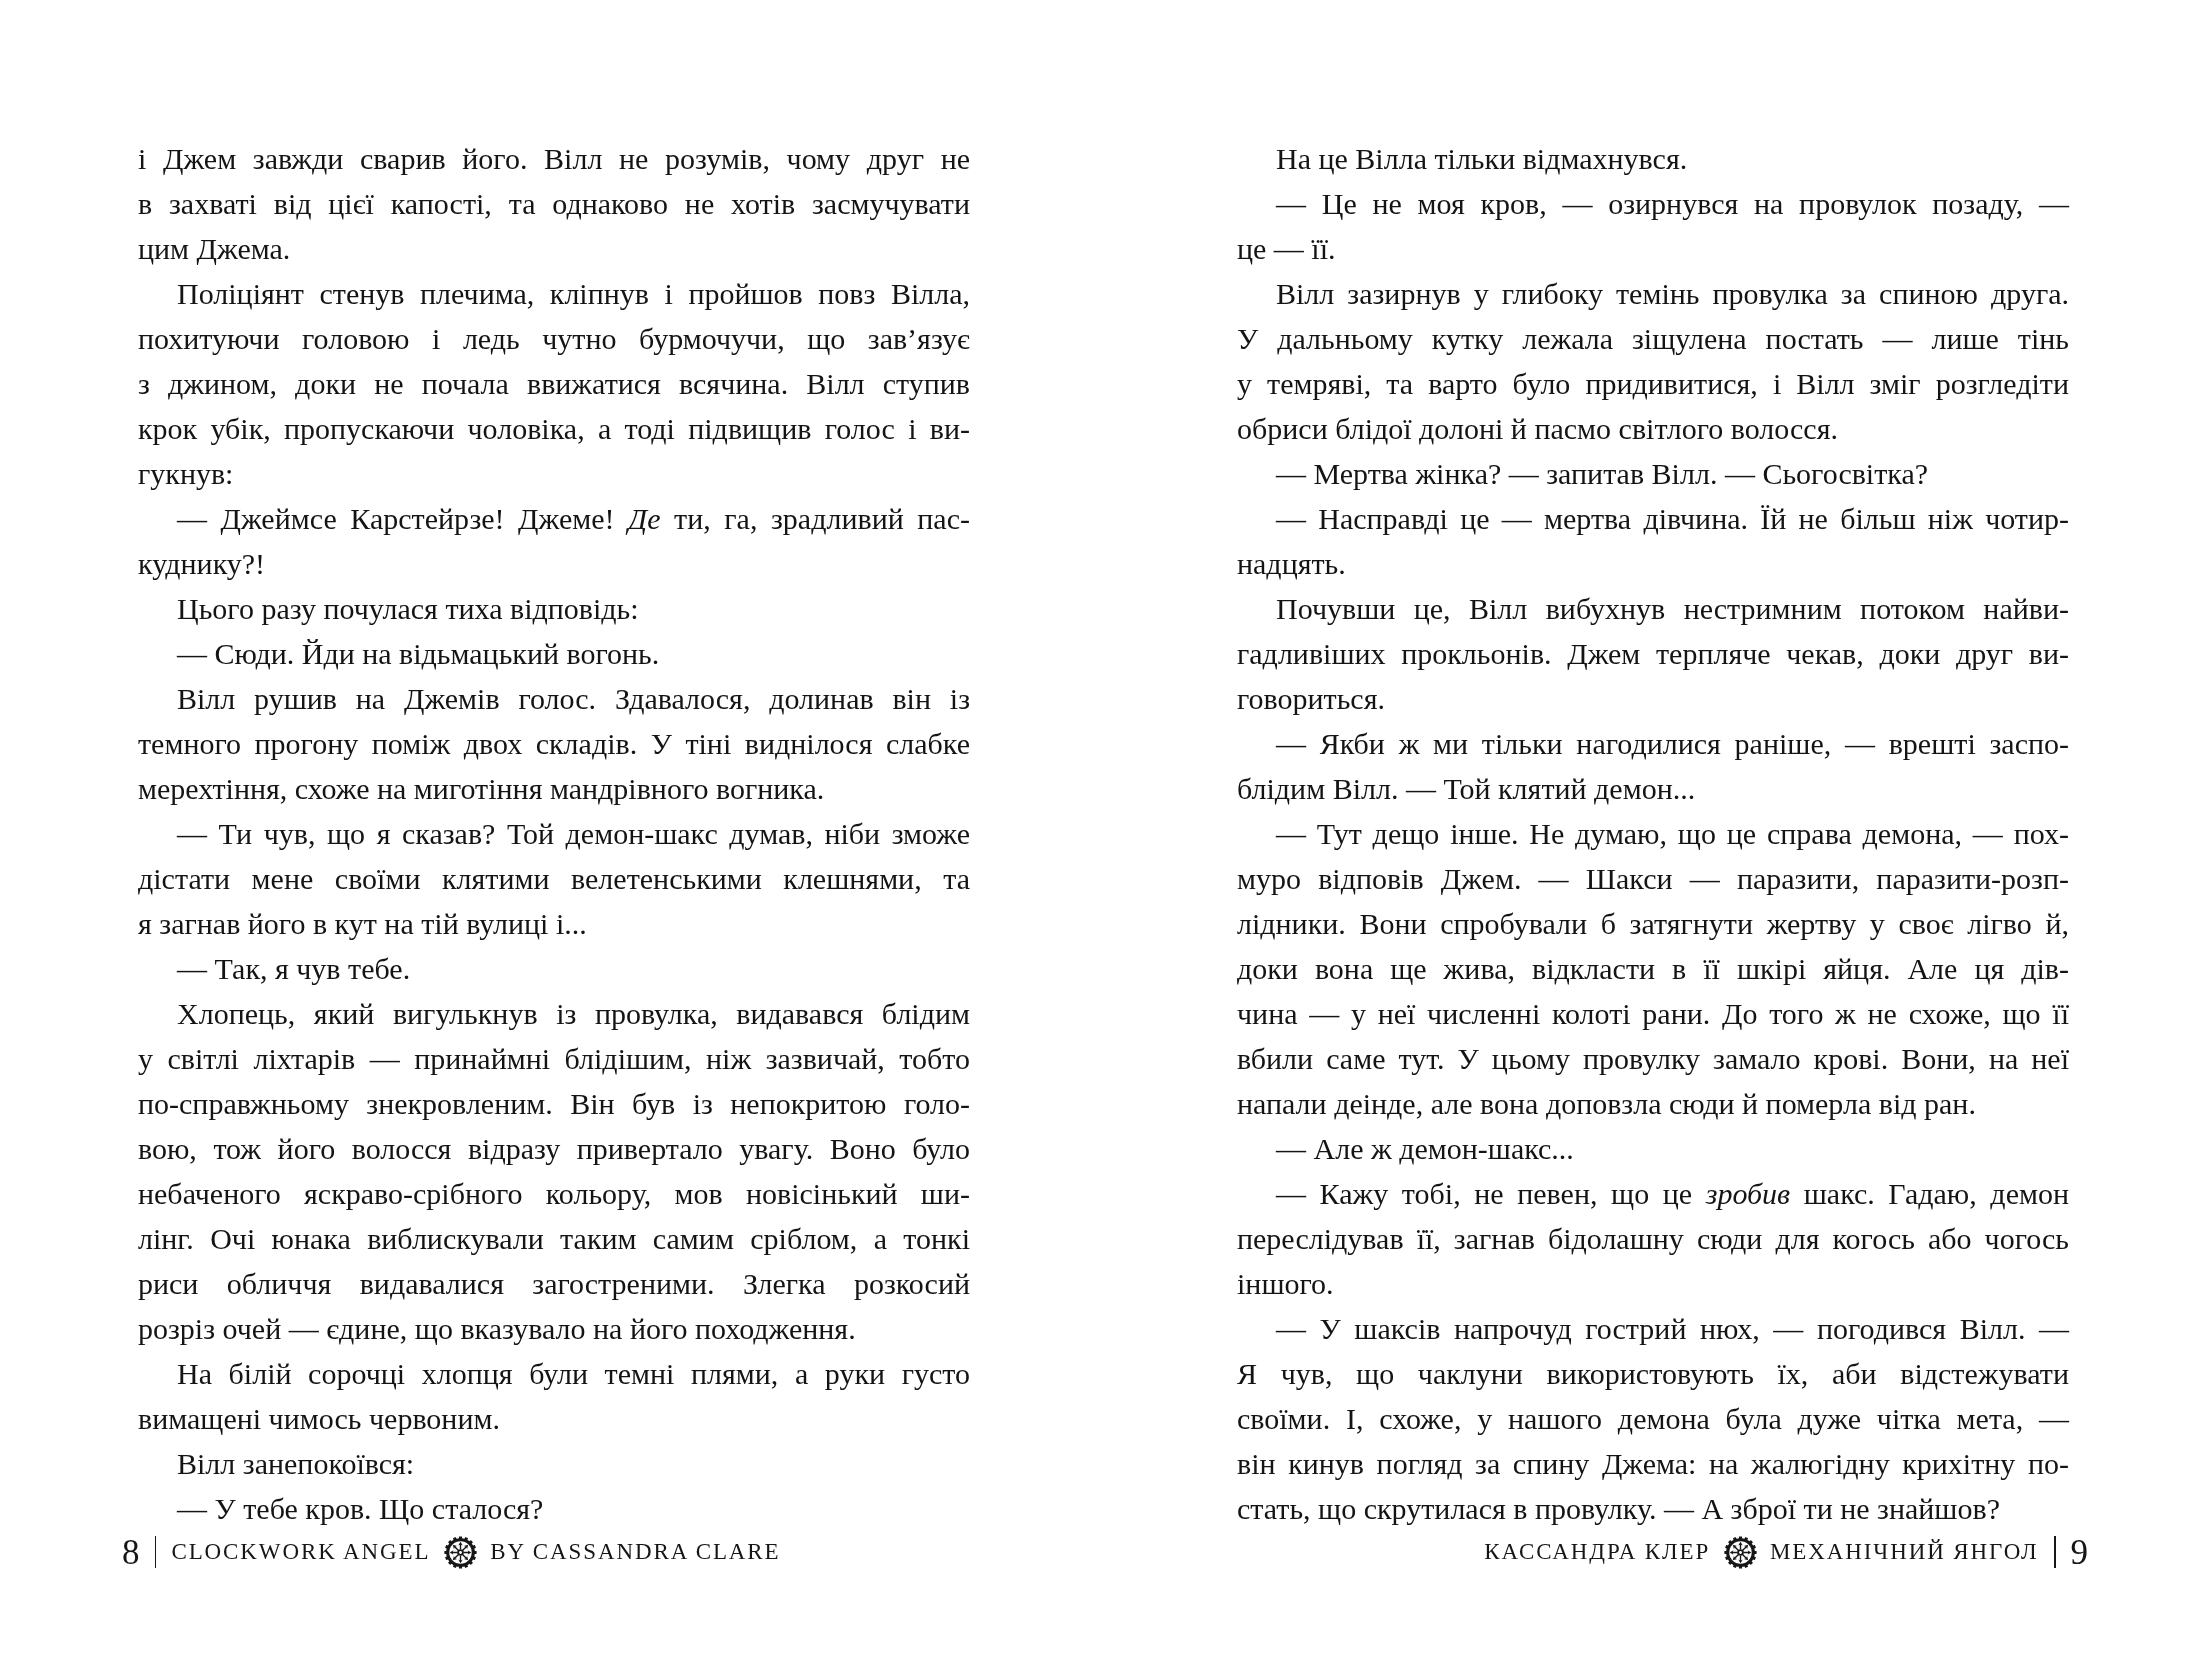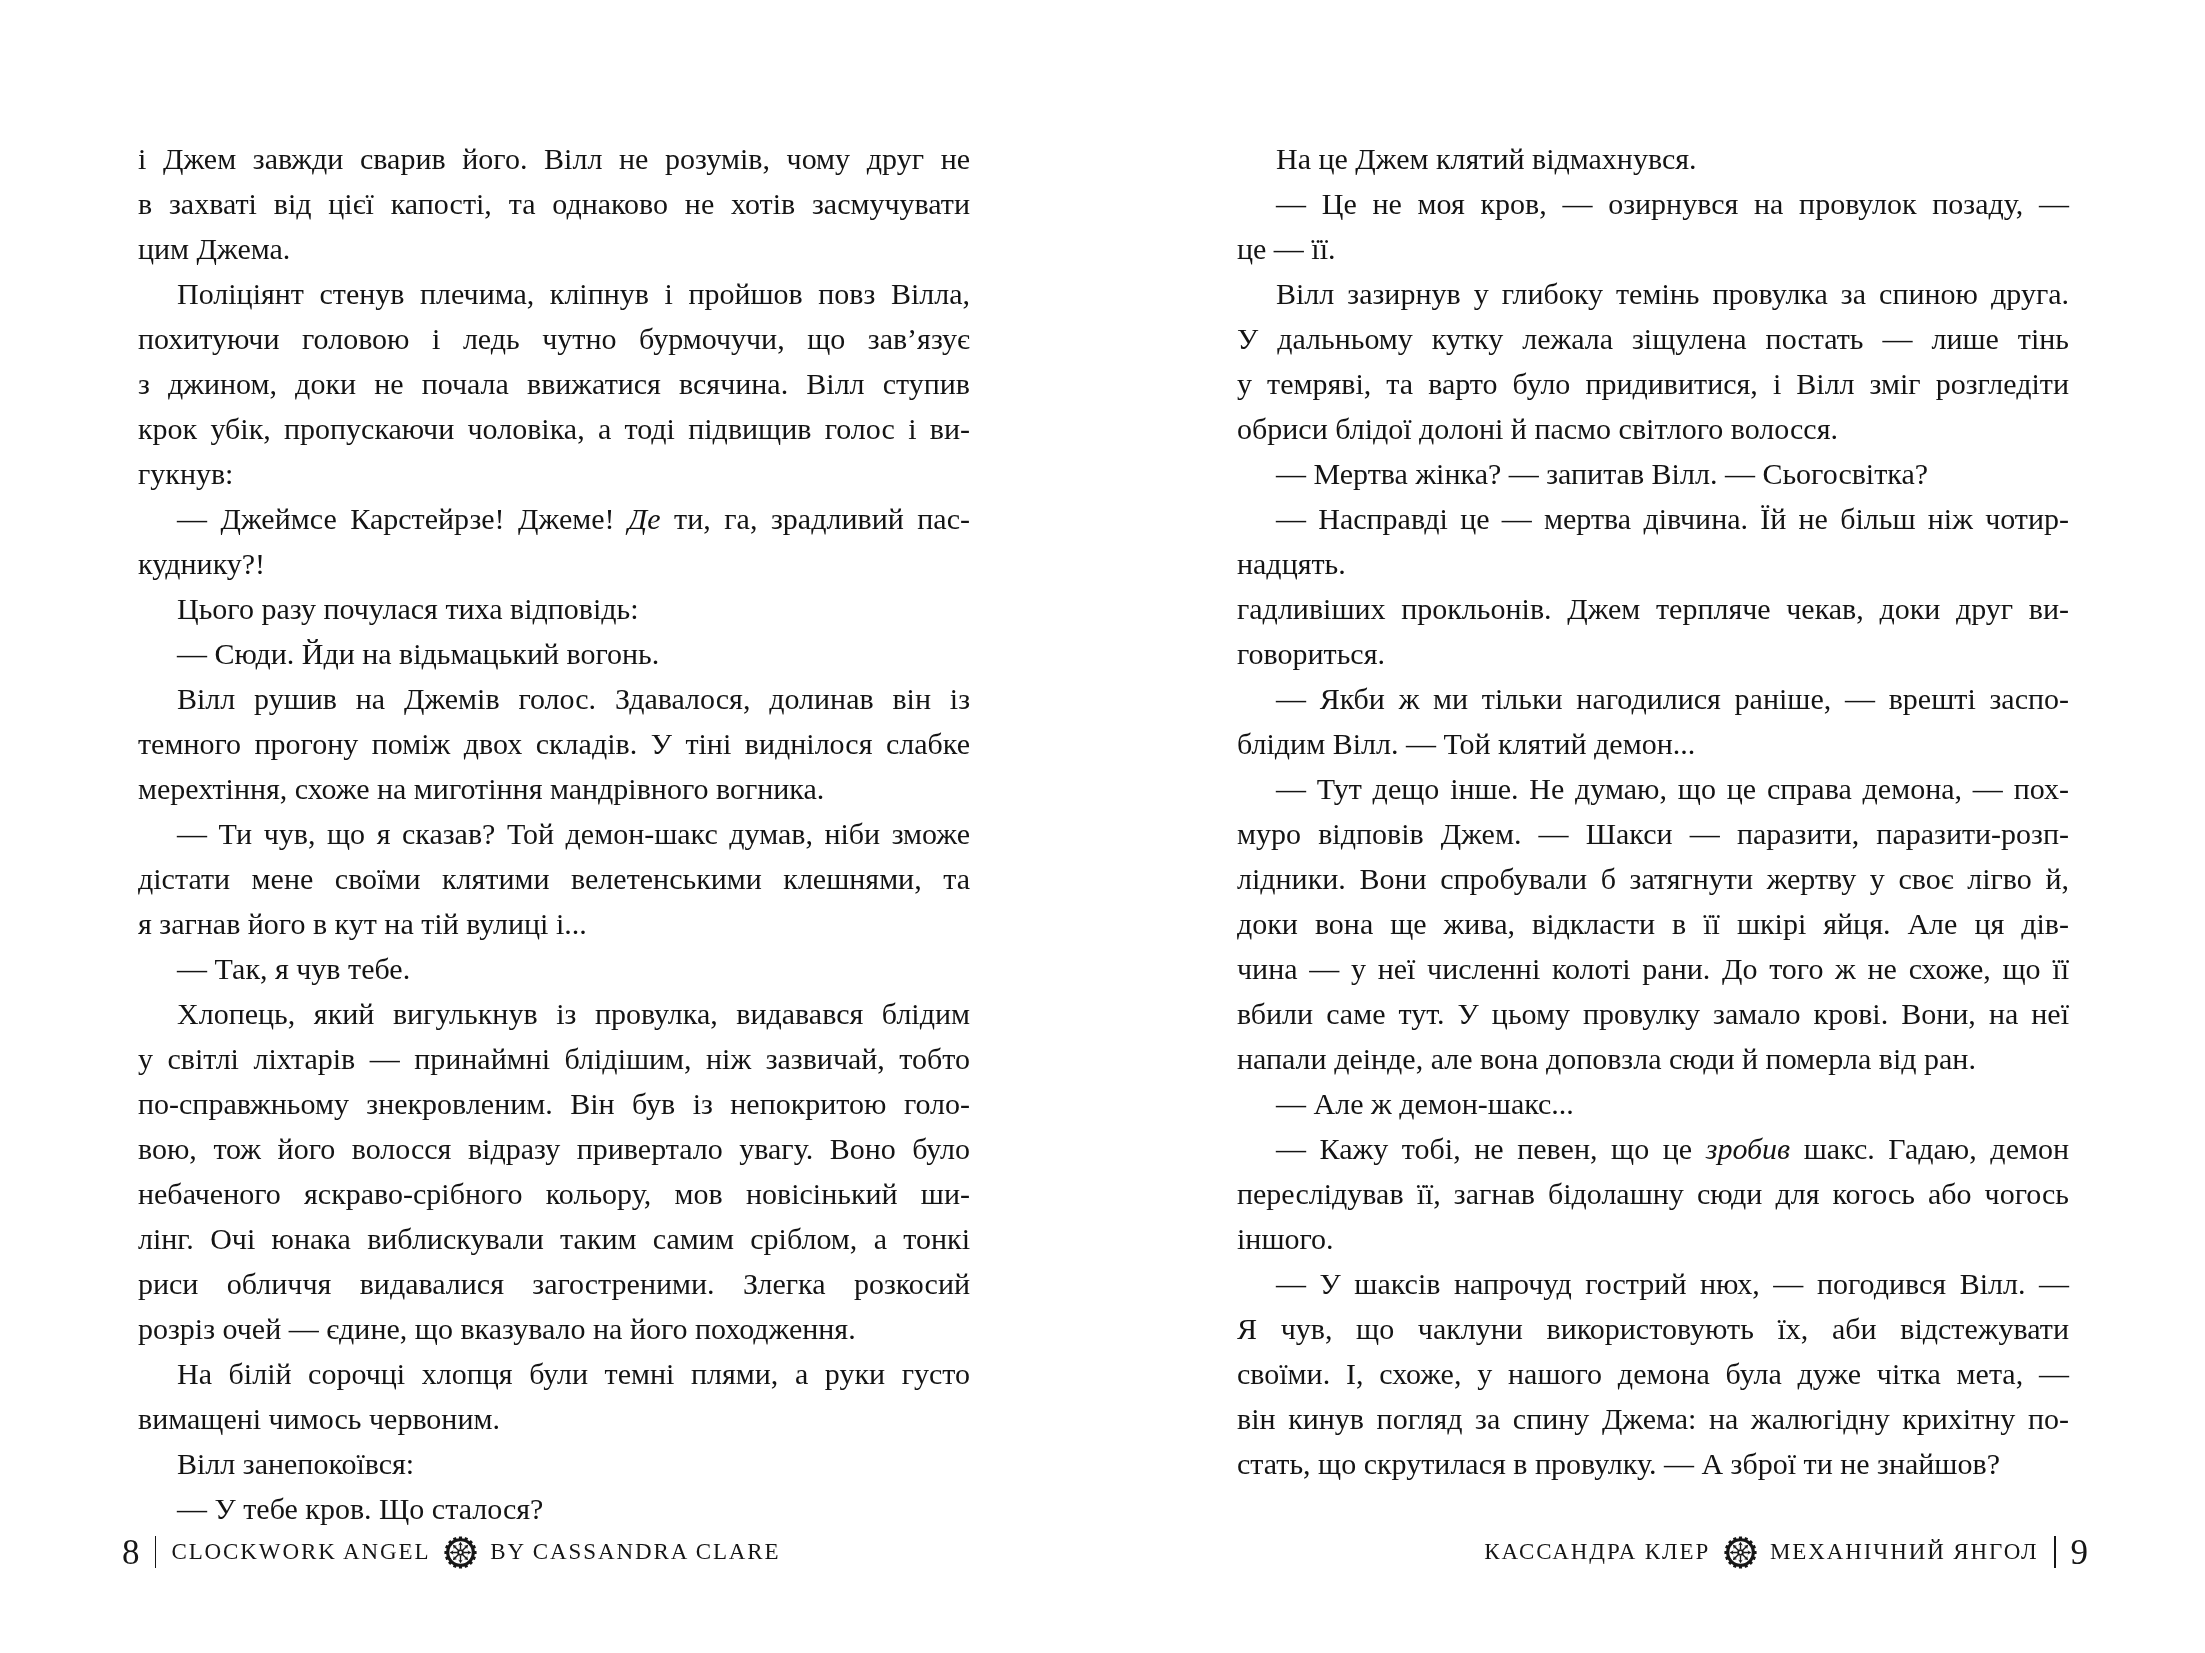--- a/index.html
+++ b/index.html
@@ -62,30 +62,31 @@
       <div class="line">лінг. Очі юнака виблискували таким самим сріблом, а тонкі</div>
       <div class="line">риси обличчя видавалися загостреними. Злегка розкосий</div>
       <div class="line end">розріз очей — єдине, що вказувало на його походження.</div>
       <div class="line in">На білій сорочці хлопця були темні плями, а руки густо</div>
       <div class="line end">вимащені чимось червоним.</div>
       <div class="line in end">Вілл занепокоївся:</div>
       <div class="line in end">— У тебе кров. Що сталося?</div>
     </div>
 
   <div class="col col-right">
-      <div class="line in end">На це Джем клятий відмахнувся.</div>
+      <div class="line in end">На це Вілла тільки відмахнувся.</div>
       <div class="line in">— Це не моя кров, — озирнувся на провулок позаду, —</div>
       <div class="line end">це — її.</div>
       <div class="line in">Вілл зазирнув у глибоку темінь провулка за спиною друга.</div>
       <div class="line">У дальньому кутку лежала зіщулена постать — лише тінь</div>
       <div class="line">у темряві, та варто було придивитися, і Вілл зміг розгледіти</div>
       <div class="line end">обриси блідої долоні й пасмо світлого волосся.</div>
       <div class="line in end">— Мертва жінка? — запитав Вілл. — Сьогосвітка?</div>
       <div class="line in">— Насправді це — мертва дівчина. Їй не більш ніж чотир-</div>
       <div class="line end">надцять.</div>
+      <div class="line in">Почувши це, Вілл вибухнув нестримним потоком найви-</div>
       <div class="line">гадливіших прокльонів. Джем терпляче чекав, доки друг ви-</div>
       <div class="line end">говориться.</div>
       <div class="line in">— Якби ж ми тільки нагодилися раніше, — врешті заспо-</div>
       <div class="line end">блідим Вілл. — Той клятий демон...</div>
       <div class="line in">— Тут дещо інше. Не думаю, що це справа демона, — пох-</div>
       <div class="line">муро відповів Джем. — Шакси — паразити, паразити-розп-</div>
       <div class="line">лідники. Вони спробували б затягнути жертву у своє лігво й,</div>
       <div class="line">доки вона ще жива, відкласти в її шкірі яйця. Але ця дів-</div>
       <div class="line">чина — у неї численні колоті рани. До того ж не схоже, що її</div>
       <div class="line">вбили саме тут. У цьому провулку замало крові. Вони, на неї</div>

